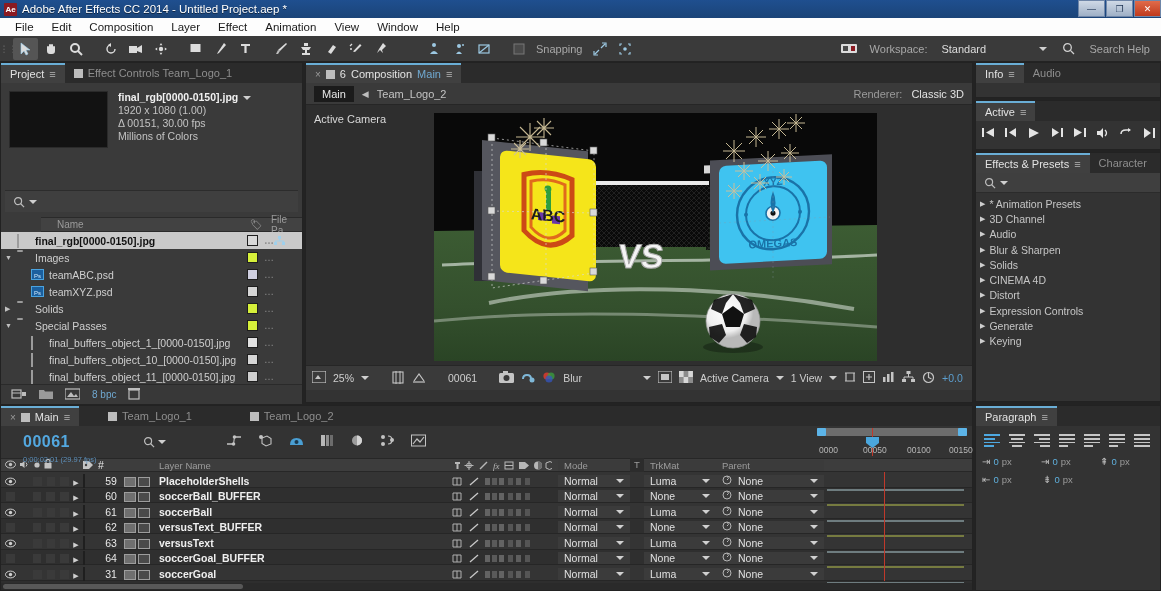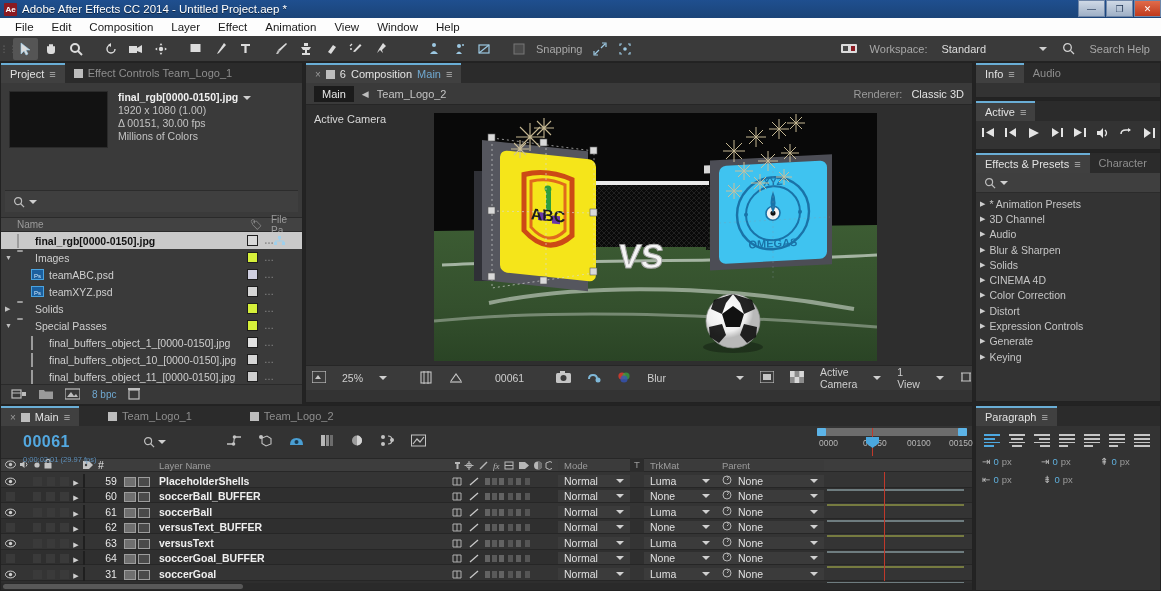--- a/index.html
+++ b/index.html
@@ -80,21 +80,21 @@
   .proj-head { display:flex; padding:8px 6px 4px 8px; }
   .proj-thumb { width:99px;height:57px;background:#121212;border:1px solid #2a2a2a; }
   .proj-meta { padding-left:10px; font-size:10.5px; line-height:13px; color:#c3c3c3; }
   .proj-meta .nm { color:#f0f0f0; font-weight:bold; display:flex; gap:5px; align-items:center;}
   .proj-search {
     height:22px; margin:38px 4px 0 4px; background:#3f3f3f; border-top:1px solid #2c2c2c;
     display:flex; align-items:center; padding-left:8px; gap:4px;
   }
   .proj-colhead {
     height:15px;background:#424242;border-top:1px solid #2a2a2a;border-bottom:1px solid #2a2a2a;
-    display:flex;align-items:center;font-size:10px;color:#9b9b9b;padding-left:16px;margin-top:5px;
+    display:flex;align-items:center;font-size:10px;color:#9b9b9b;padding-left:16px;margin-top:5px;margin-left:40px;
   }
   .proj-colhead .c-tag { margin-left:auto; width:30px; text-align:center; }
   .proj-colhead .c-file { width:31px; }
   .proj-list { height:152px; overflow:hidden; position:relative; }
   .prow { height:17px; display:flex; align-items:center; font-size:10.5px; color:#cfcfcf; padding-left:4px; }
   .prow.sel { background:#c9c9c9; color:#111; font-weight:bold; }
   .prow .tw { width:12px; color:#c0c0c0; font-size:7px; }
   .prow .ico { width:14px;height:11px;margin-right:4px;flex:none; }
   .prow .nm { white-space:nowrap; overflow:hidden; }
   .prow .swatch { margin-left:auto; width:11px;height:11px;border:1px solid #1e1e1e; }
@@ -111,21 +111,21 @@
   #comp-panel { left:305px; top:62px; width:668px; height:341px; background:#333; border:1px solid #222; }
   .comp-bar2 { height:22px; background:#3a3a3a; display:flex; align-items:center; padding:0 8px; gap:8px; border-bottom:1px solid #262626;}
   .comp-chip { background:#1b1b1b; color:#e7e7e7; padding:2px 8px; font-size:11px; }
   .comp-arrow { color:#bdbdbd; font-size:9px; }
   .comp-name2 { color:#c4c4c4; font-size:11px; }
   .renderer { margin-left:auto; color:#9a9a9a; font-size:11px; }
   .renderer b { color:#e2e2e2; font-weight:normal; margin-left:6px; }
   .comp-view { position:relative; height:260px; background:#2e2e2e; }
   .active-cam { position:absolute; left:8px; top:8px; font-size:11px; color:#d8d8d8; }
   .stage { position:absolute; left:128px; top:8px; width:443px; height:248px; background:#1d1d1d; overflow:hidden;}
-  .comp-foot { height:25px;background:#3a3a3a;border-top:1px solid #262626;display:flex;align-items:center;gap:16px;padding:0 6px;font-size:10.5px;color:#cfcfcf;}
+  .comp-foot { height:25px;background:#3a3a3a;border-top:1px solid #262626;display:flex;align-items:center;gap:7px;padding:0 6px;font-size:10.5px;color:#cfcfcf;}
   .cf-sep { width:8px; }
 
   
   #info-panel { left:975px; top:62px; width:186px; height:36px; background:#333; border:1px solid #222; }
   #preview-panel { left:975px; top:100px; width:186px; height:50px; background:#333; border:1px solid #222; }
   .prev-btns { display:flex; align-items:center; justify-content:space-around; height:26px; color:#e4e4e4; font-size:12px; }
   #fx-panel { left:975px; top:152px; width:186px; height:250px; background:#333; border:1px solid #222; }
   .fx-search { height:20px;background:#3f3f3f;display:flex;align-items:center;padding-left:8px;gap:4px;border-bottom:1px solid #2b2b2b;}
   .fx-list { padding:3px 0 0 4px; }
   .fx-item { height:15.3px; font-size:10.5px; color:#c6c6c6; display:flex; align-items:center; gap:4px;}
@@ -144,21 +144,21 @@
   #timeline { left:0; top:405px; width:973px; height:186px; background:#2e2e2e; border:1px solid #222; }
   .tl-head { height:32px; background:#333; display:flex; align-items:center; position:relative; }
   .tc-big { color:#53a8e0; font-size:16px; font-weight:bold; letter-spacing:.5px; padding-left:22px; }
   .tc-sub { position:absolute; left:22px; top:22px; font-size:7.5px; color:#5c8fba; }
   .tl-search { display:flex;align-items:center;gap:3px;margin-left:22px; }
   .tl-icons { margin-left:60px; display:flex; align-items:center; gap:16px; color:#bdbdbd; font-size:12px; }
   .tl-ruler { position:absolute; left:816px; top:2px; width:150px; height:28px; }
   .ruler-bar { height:8px; background:#6d6d6d; border-radius:1px; position:relative; }
   .ruler-bar .cap { position:absolute; top:0; width:9px;height:8px;background:#5cb4e8;border-radius:1px; }
   .ruler-ticks { position:relative; height:17px; font-size:8.5px; color:#b8b8b8; }
-  .ruler-ticks span { position:absolute; top:2px; }
+  .ruler-ticks span { position:absolute; top:9px; }
   .playhead-top { position:absolute; left:55px; top:0; width:1px; height:28px; background:#c0392b; }
   .ph-handle { position:absolute; left:49px; top:9px; width:13px;height:11px;background:#4aa7de;clip-path:polygon(0 0,100% 0,100% 55%,50% 100%,0 55%); }
 
   .col-head {
     height:14px; background:#3d3d3d; display:flex; align-items:center;
     font-size:9.5px; color:#9c9c9c; border-top:1px solid #272727; border-bottom:1px solid #272727;
   }
   .ch { display:flex; align-items:center; }
   .layer-rows { position:relative; }
   .lrow { height:15.5px; display:flex; align-items:flex-end; font-size:10.5px; color:#e0e0e0; border-bottom:1px solid #262626; }
@@ -890,24 +890,20 @@
         <div class="fx-item">
           <span class="tri">▶</span>
           <span>Solids</span>
         </div>
         <div class="fx-item">
           <span class="tri">▶</span>
           <span>CINEMA 4D</span>
         </div>
         <div class="fx-item">
           <span class="tri">▶</span>
-          <span>Color Correction</span>
-        </div>
-        <div class="fx-item">
-          <span class="tri">▶</span>
           <span>Distort</span>
         </div>
         <div class="fx-item">
           <span class="tri">▶</span>
           <span>Expression Controls</span>
         </div>
         <div class="fx-item">
           <span class="tri">▶</span>
           <span>Generate</span>
         </div>

